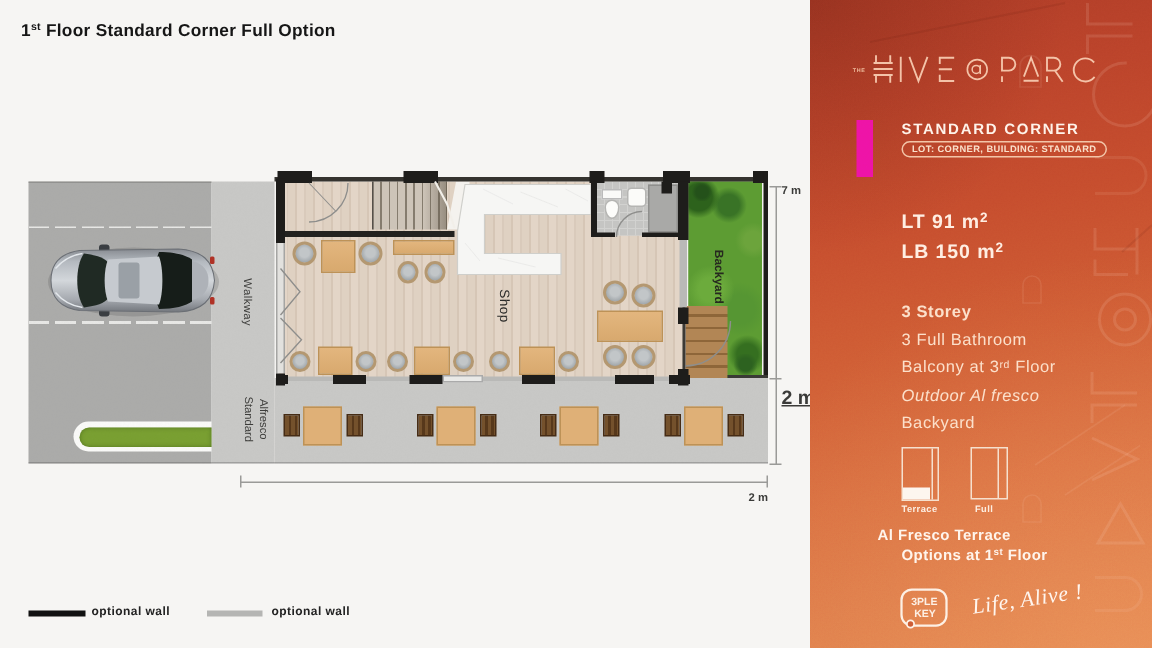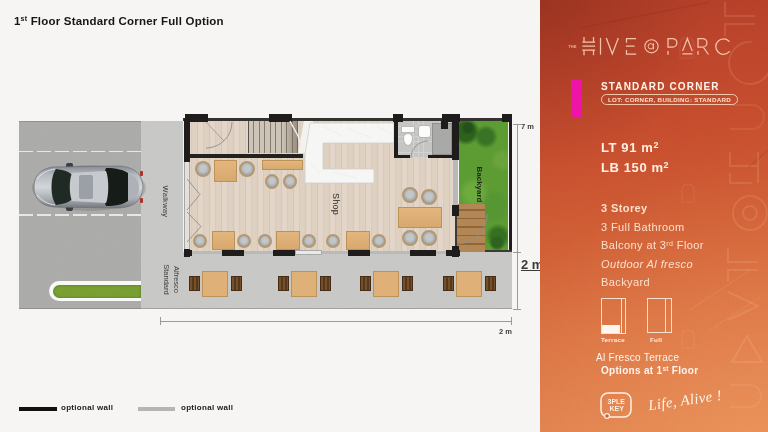--- a/index.html
+++ b/index.html
@@ -268,21 +268,21 @@
   <div class="a" style="left:61px;top:276px;font-size:11px;color:#fcdfc9;letter-spacing:.4px;">Backyard</div>
 
   <div class="a" style="left:61px;top:298px;width:25px;height:36px;border:1px solid #f6e0cd;"></div>
   <div class="a" style="left:80.5px;top:299px;width:1px;height:34px;background:#f6e0cd;"></div>
   <div class="a" style="left:62px;top:324.5px;width:18px;height:8.5px;background:#fdf6ef;"></div>
   <div class="a" style="left:61px;top:335.5px;font-size:6.2px;font-weight:bold;color:#fdeee0;letter-spacing:.3px;">Terrace</div>
   <div class="a" style="left:107px;top:298px;width:25px;height:35px;border:1px solid #f6e0cd;"></div>
   <div class="a" style="left:125px;top:299px;width:1px;height:33px;background:#f6e0cd;"></div>
   <div class="a" style="left:110px;top:335.5px;font-size:6.2px;font-weight:bold;color:#fdeee0;letter-spacing:.3px;">Full</div>
 
-  <div class="a" style="left:56px;top:351.5px;font-size:10px;font-weight:normal;color:#fff5ec;letter-spacing:.3px;">Al Fresco Terrace</div>
+  <div class="a" style="left:45px;top:351.5px;font-size:10px;font-weight:bold;color:#fff5ec;letter-spacing:.3px;">Al Fresco Terrace</div>
   <div class="a" style="left:61px;top:364.5px;font-size:10px;font-weight:bold;color:#fff5ec;letter-spacing:.3px;">Options at 1<span style="font-size:6.5px;vertical-align:3px;">st</span> Floor</div>
 
   <svg class="a" style="left:60px;top:391.5px;" width="33" height="28" viewBox="0 0 33 28">
     <rect x="1" y="1" width="30" height="24" rx="7" fill="none" stroke="#fdf0e4" stroke-width="1.5"></rect>
     <text x="7.5" y="11.5" font-size="7" font-weight="bold" fill="#fdf0e4" font-family="Liberation Sans,sans-serif">3PLE</text>
     <text x="9.5" y="19" font-size="7" font-weight="bold" fill="#fdf0e4" font-family="Liberation Sans,sans-serif">KEY</text>
     <circle cx="7" cy="24" r="2.4" fill="#cd5a33" stroke="#fdf0e4" stroke-width="1.2"></circle>
   </svg>
 
   <div class="a" style="left:108px;top:392px;font-family:'Liberation Serif',serif;font-style:italic;font-weight:normal;font-size:14.5px;color:#fff6ee;transform:rotate(-8deg);letter-spacing:.5px;">Life, Alive !</div>

